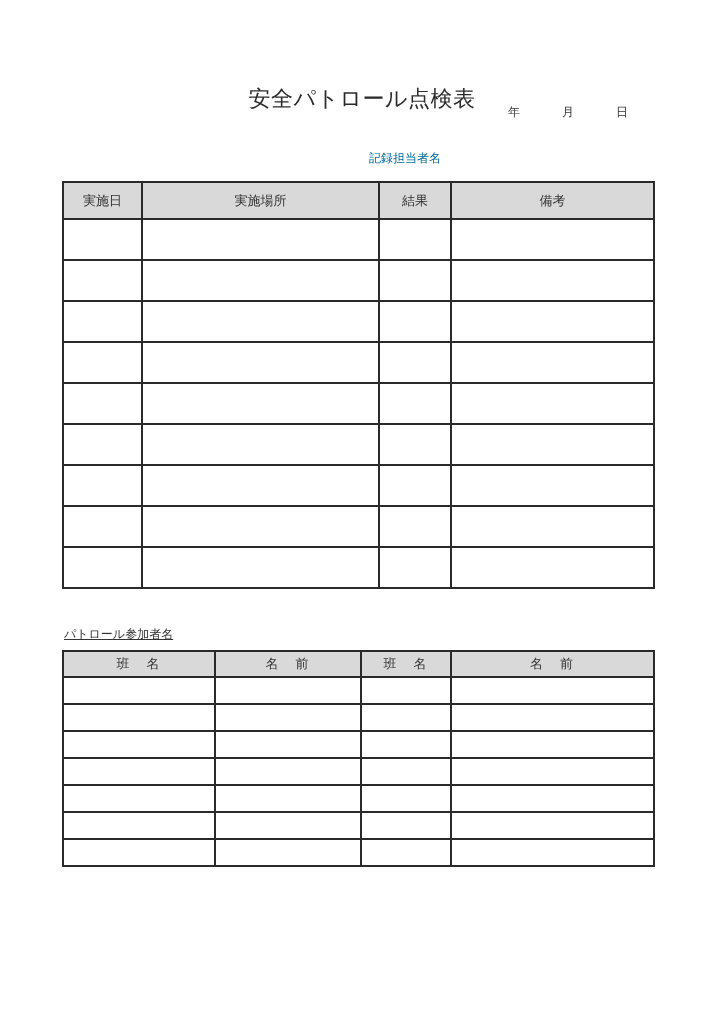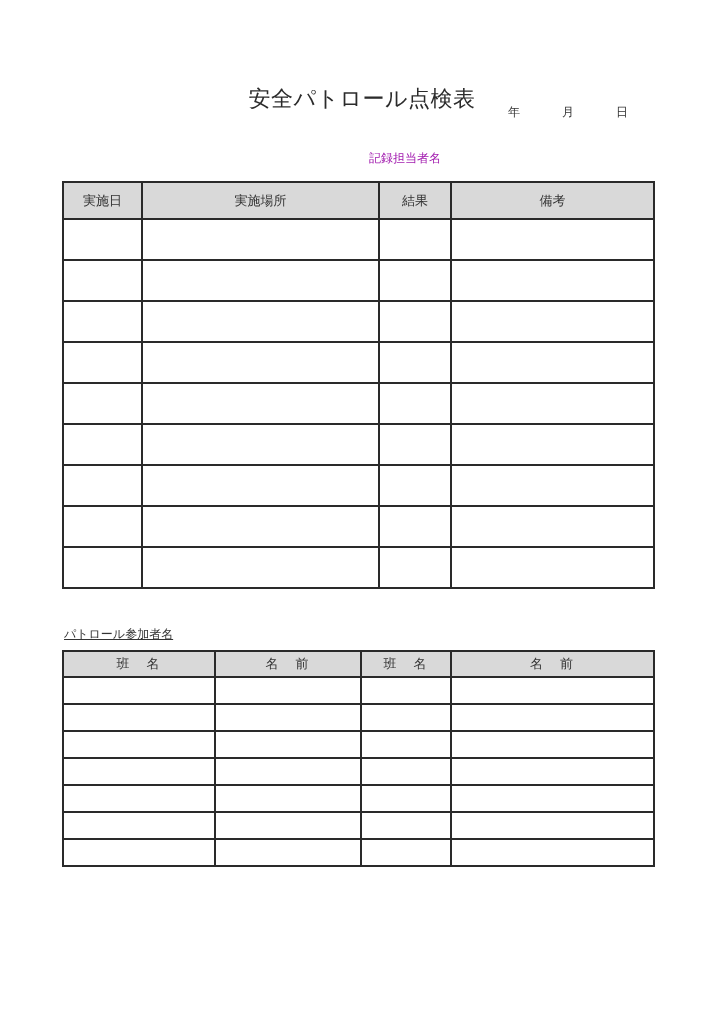--- a/index.html
+++ b/index.html
@@ -1,21 +1,21 @@
 <!DOCTYPE html>
 <html><head>
 <meta charset="utf-8">
 <style>
   html, body { margin:0; padding:0; background:#ffffff; }
   body { width:724px; height:1024px; position:relative; overflow:hidden;
          font-family: "DejaVu Sans", "Liberation Sans", sans-serif; color:#333; }
   .title { position:absolute; left:0; width:724px; top:68px; text-align:center;
            font-size:22px; color:#2b2b2b; letter-spacing:0.5px;margin-top:16px; }
   .date { position:absolute; top:104px; font-size:12px; color:#333; }
-  .recorder { position:absolute; left:369px; top:150px; font-size:12px; color:#a21caf; }
+  .recorder { position:absolute; left:369px; top:150px; font-size:12px; color:#0369a1; }
   .participants-label { position:absolute; left:64px; top:626px; font-size:12px; color:#333;text-decoration:underline; }
   table { position:absolute; border-collapse:collapse; table-layout:fixed; }
   td, th { border:2px solid #2a2a2a; padding:0; font-weight:normal; font-size:13px; color:#333; text-align:center; }
   th { background:#d9d9d9; }
   .t1 { left:62px; top:181px; width:591px; }
   .t1 th { height:35px; }
   .t1 td { height:39px; }
   .t2 { left:62px; top:650px; width:591px; }
   .t2 th { height:24px; letter-spacing:2px; }
   .t2 td { height:25px; }

